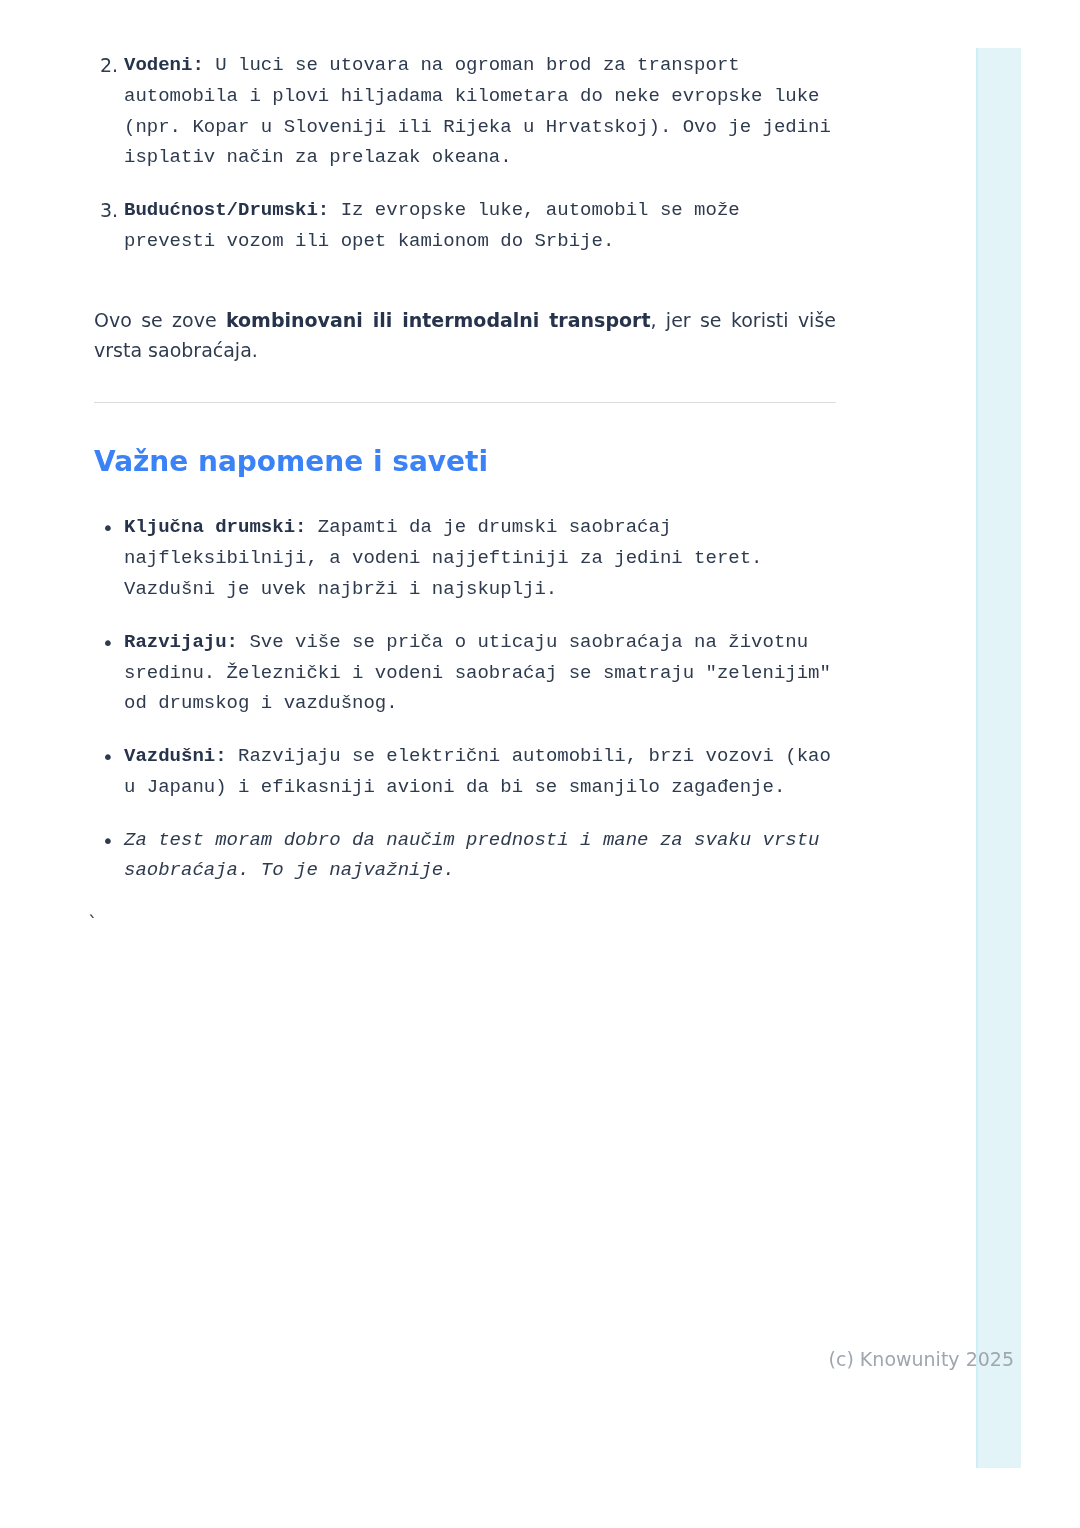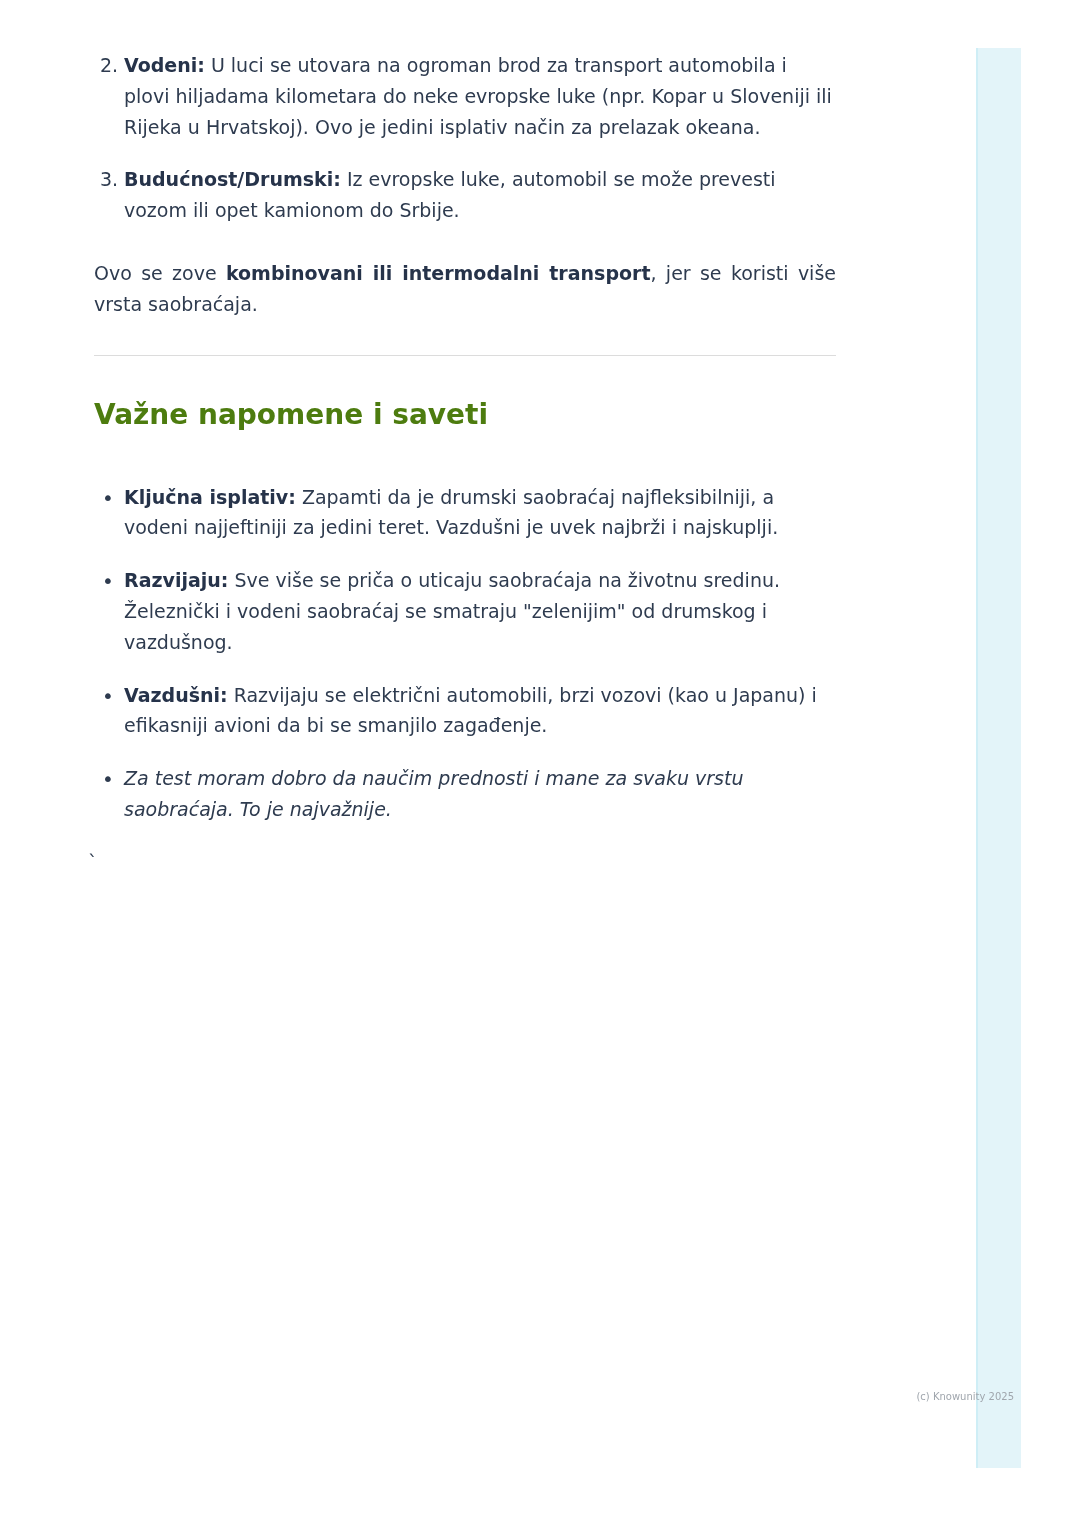--- a/index.html
+++ b/index.html
@@ -36,49 +36,49 @@
   }
   .num-marker {
     flex: 0 0 30px;
     padding-left: 6px;
   }
   .bullet-marker {
     flex: 0 0 30px;
     padding-left: 8px;
     font-size: 20px;
   }
-  .item-text { flex: 1; }
+  .item-text { flex: 1; font-family: Liberation Mono, monospace; }
   strong { font-weight: 700; color: #26334a; }
   .para {
-    margin-top: 32px;
+    margin-top: 48px;
     margin-bottom: 36px;
     text-align: justify;
   }
   .divider {
     border: none;
     border-top: 1px solid #dcdcdc;
     margin: 0 0 36px 0;
   }
   .section-heading {
-    color: #4d7c0f;
+    color: #3b82f6;
     font-size: 28px;
     font-weight: 700;
-    margin-bottom: 44px;
+    margin-bottom: 28px;
   }
   .italic { font-style: italic; }
   .stray {
     margin-top: 16px;
     margin-left: -6px;
     font-size: 19px;
   }
   .footer {
     position: absolute;
-    top: 1391px;
+    top: 1348px;
     right: 66px;
-    font-size: 10px;
+    font-size: 19px;
     color: #a0a6ad;
     z-index: 2;
     text-align: right;
   }
 </style>
 </head>
 <body>
 
 <div class="page">
 
@@ -97,21 +97,21 @@
     </div>
 
     <p class="para"><span>Ovo se zove </span><strong>kombinovani ili intermodalni transport</strong><span>, jer se koristi više vrsta saobraćaja.</span></p>
 
     <hr class="divider">
 
     <h2 class="section-heading">Važne napomene i saveti</h2>
 
     <div class="bullet-item">
       <span class="bullet-marker">•</span>
-      <p class="item-text"><strong>Ključna isplativ:</strong><span> Zapamti da je drumski saobraćaj najfleksibilniji, a vodeni najjeftiniji za jedini teret. Vazdušni je uvek najbrži i najskuplji.</span></p>
+      <p class="item-text"><strong>Ključna drumski:</strong><span> Zapamti da je drumski saobraćaj najfleksibilniji, a vodeni najjeftiniji za jedini teret. Vazdušni je uvek najbrži i najskuplji.</span></p>
     </div>
 
     <div class="bullet-item">
       <span class="bullet-marker">•</span>
       <p class="item-text"><strong>Razvijaju:</strong><span> Sve više se priča o uticaju saobraćaja na životnu sredinu. Železnički i vodeni saobraćaj se smatraju "zelenijim" od drumskog i vazdušnog.</span></p>
     </div>
 
     <div class="bullet-item">
       <span class="bullet-marker">•</span>
       <p class="item-text"><strong>Vazdušni:</strong><span> Razvijaju se električni automobili, brzi vozovi (kao u Japanu) i efikasniji avioni da bi se smanjilo zagađenje.</span></p>

